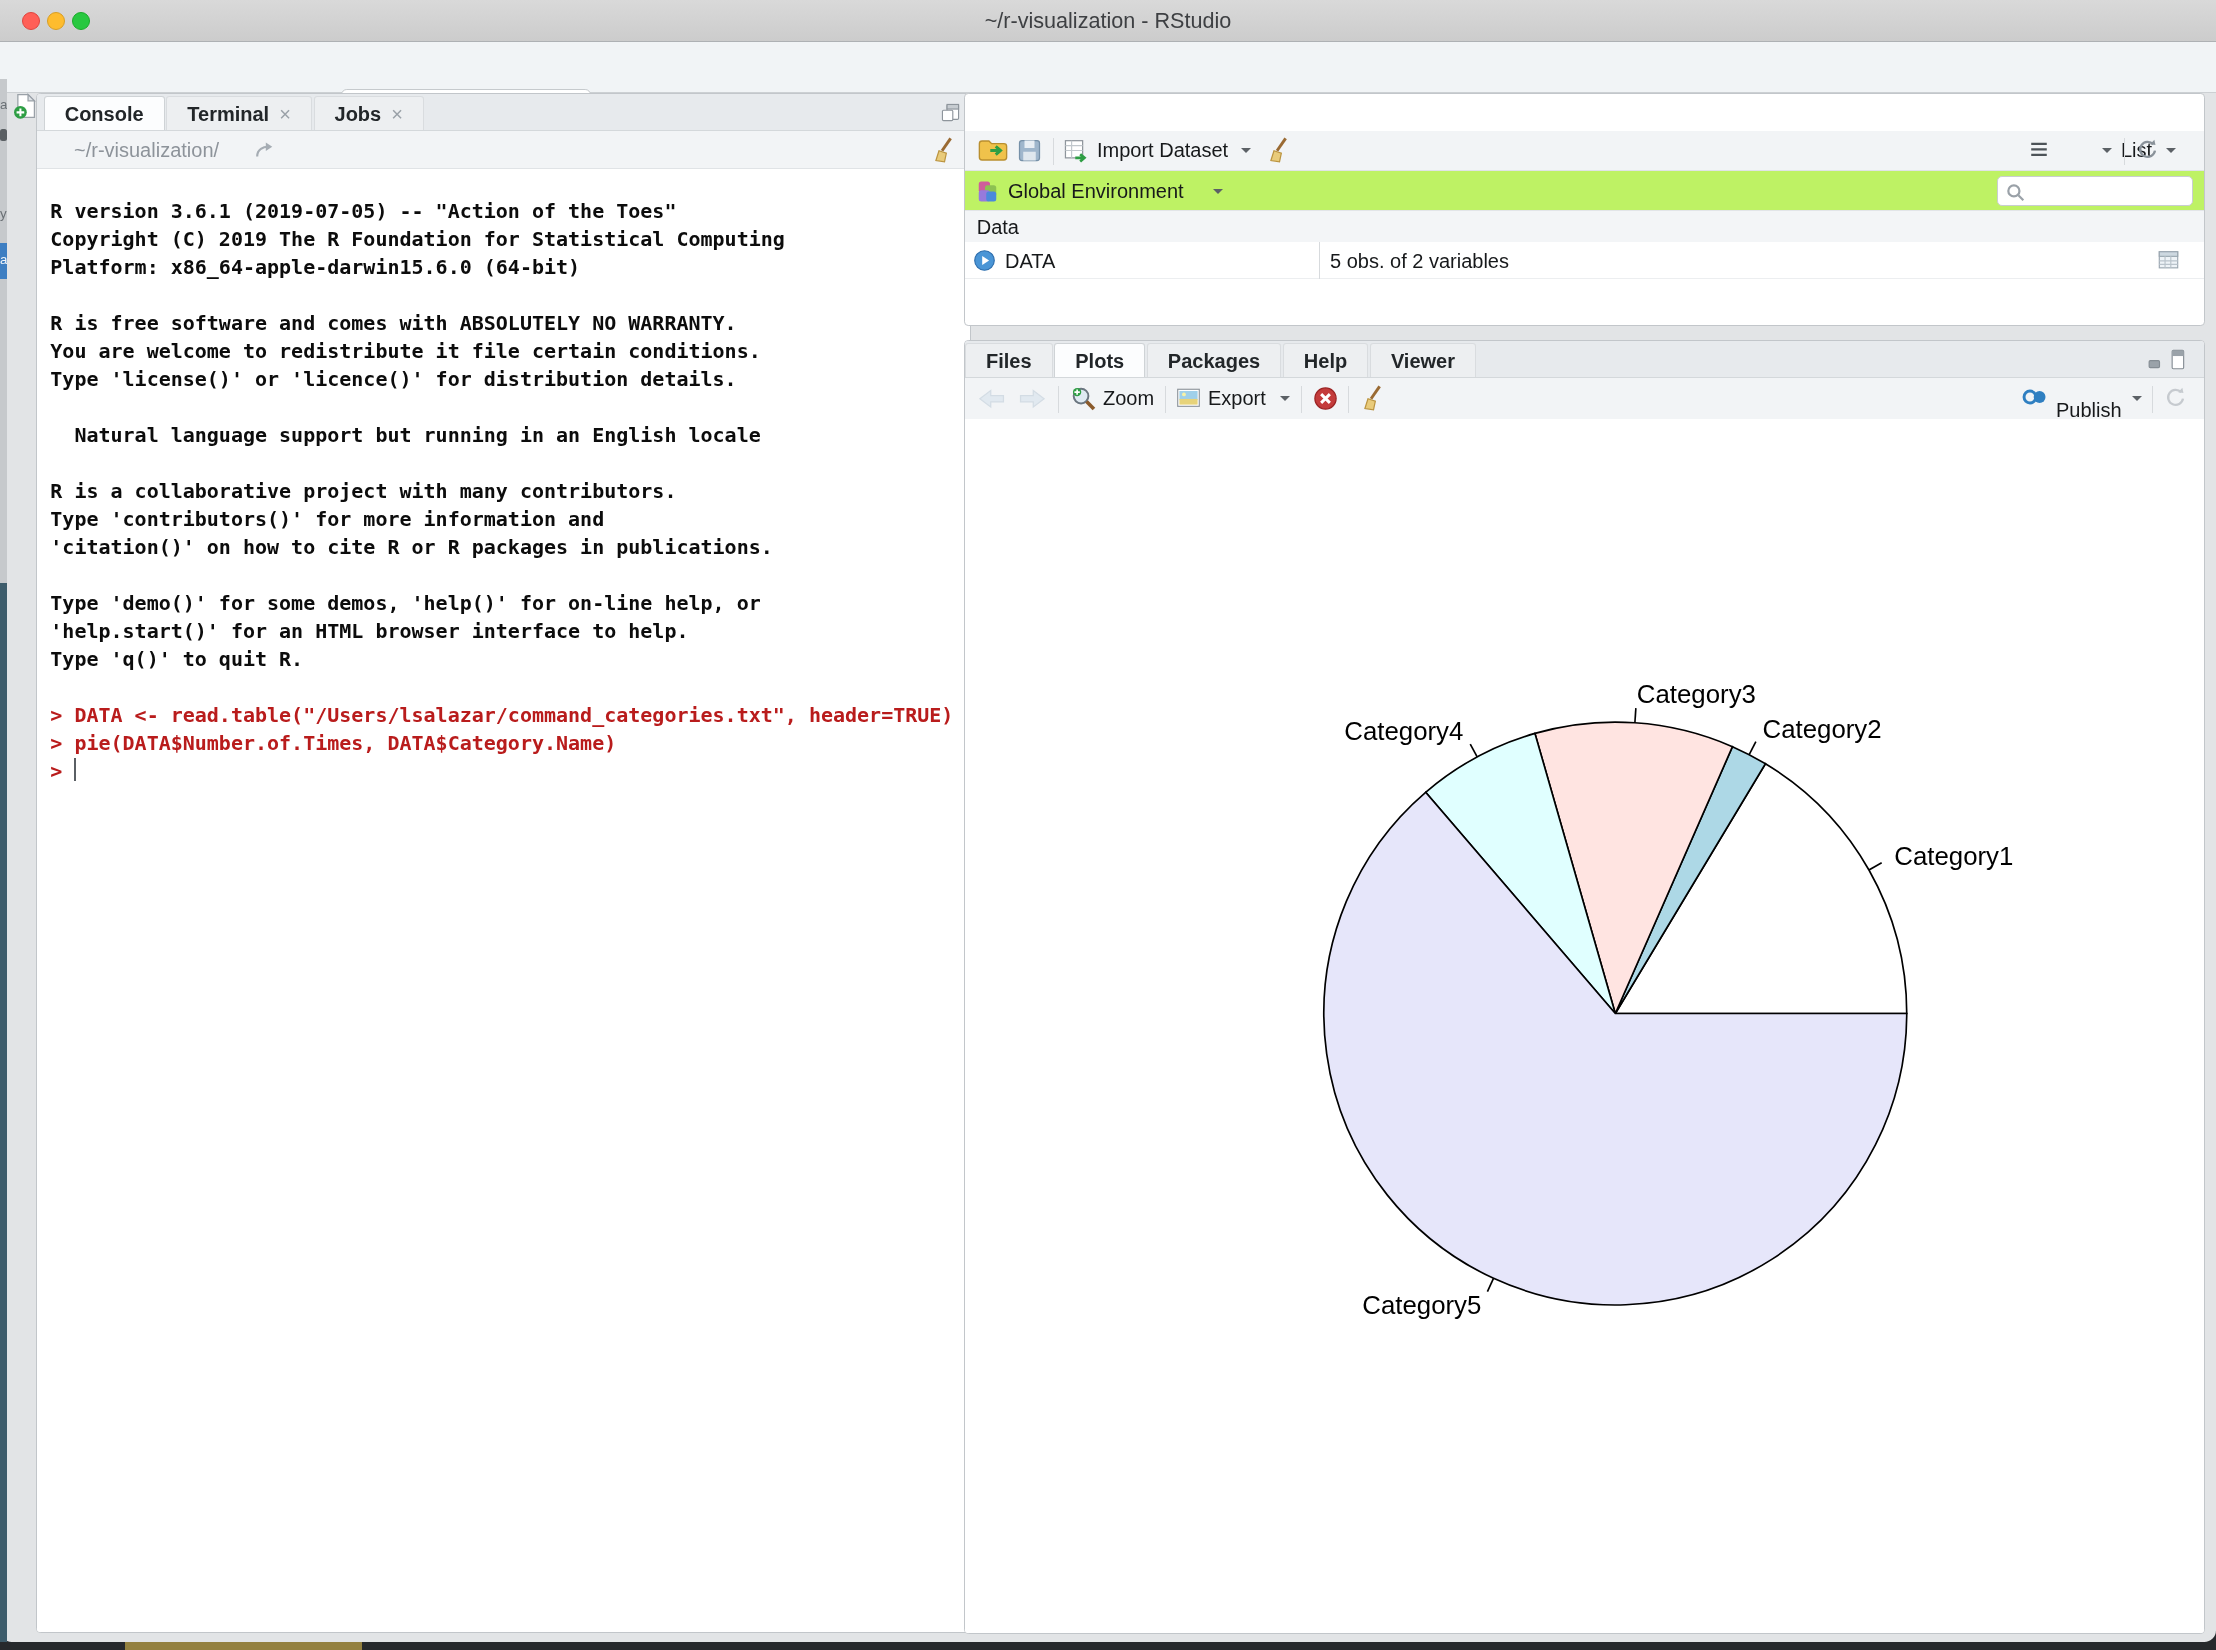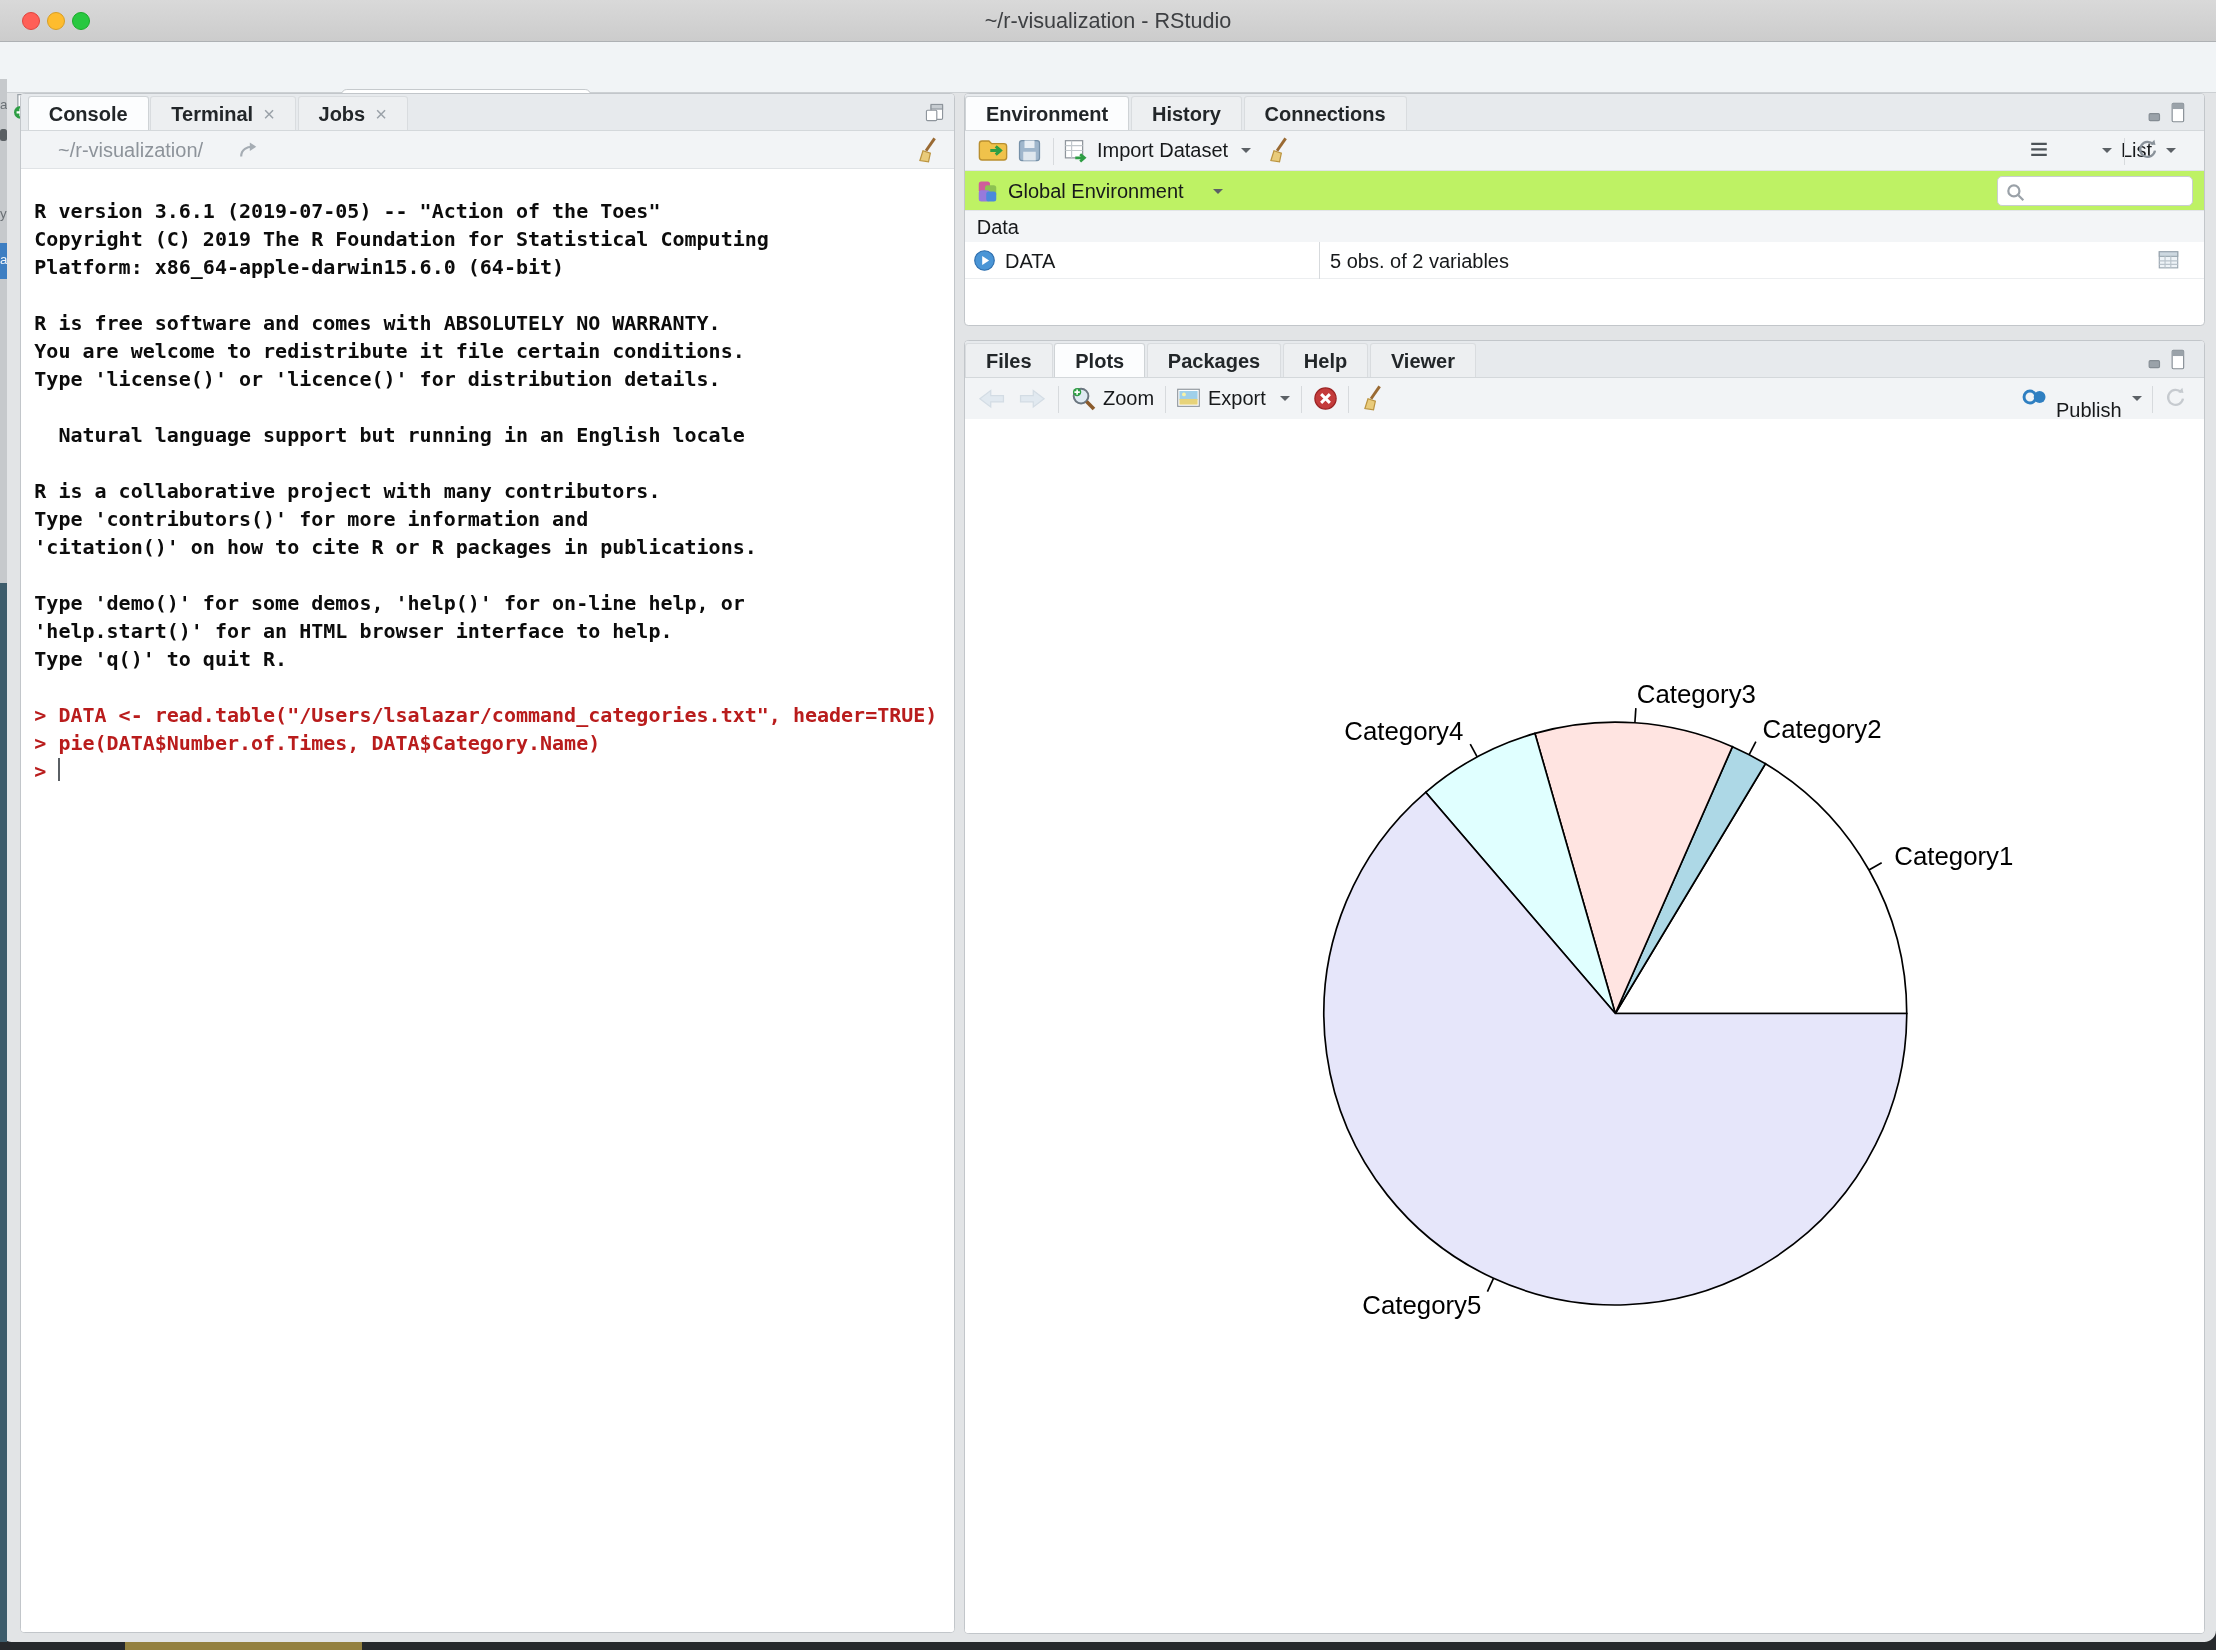--- a/index.html
+++ b/index.html
@@ -148,21 +148,21 @@
     <span class="ti" style="left:2018px;top:52px">
       <svg width="25" height="25" viewBox="0 0 20 20">
           <rect x="2" y="2" width="16" height="16" rx="3" fill="#cfe7f7" stroke="#6fa7cc"></rect>
           <text x="10" y="15" text-anchor="middle" font-size="12" fill="#3a7bb0">R</text>
         </svg>
     </span>
     <span class="tool-label" style="left:2050px">r-visualization</span>
     <span class="caret abs" style="left:2183px;top:63px"></span>
   </div>
 
-  <div class="pane" style="left:20px;top:93px;width:935px;height:1540px">
+  <div class="pane" style="left:36px;top:93px;width:935px;height:1540px">
     <div class="tabstrip" style="padding-left:6.7px">
       <div class="tab active"><span>Console</span></div>
       <div class="tab"><span>Terminal</span><span class="tabx">×</span></div>
       <div class="tab"><span>Jobs</span><span class="tabx">×</span></div>
       <span class="pane-ctl">
         <svg width="23" height="23" viewBox="0 0 20 20">
             <rect x="7" y="3" width="10" height="13" rx="1" fill="#fff" stroke="#8e959c"></rect>
             <rect x="7" y="3" width="10" height="4" fill="#c7ccd1" stroke="#8e959c"></rect>
             <rect x="3" y="8" width="9" height="9" rx="1" fill="#fff" stroke="#8e959c"></rect>
           </svg>
@@ -202,32 +202,20 @@
         <div class="cline output">'help.start()' for an HTML browser interface to help.</div>
         <div class="cline output">Type 'q()' to quit R.</div>
         <div class="cline output"></div>
         <div class="cline input">&gt; DATA &lt;- read.table("/Users/lsalazar/command_categories.txt", header=TRUE)</div>
         <div class="cline input">&gt; pie(DATA$Number.of.Times, DATA$Category.Name)</div>
         <div class="cline prompt">&gt; <span class="caret-bar"></span></div>
       </div>
   </div>
 
   <div class="pane" style="left:964px;top:93px;width:1241px;height:233px">
-    <div class="tabstrip">
-      <div class="tab active"><span>Environment</span></div>
-      <div class="tab"><span>History</span></div>
-      <div class="tab"><span>Connections</span></div>
-      <span class="pane-ctl">
-        <svg width="50" height="23" viewBox="0 0 42 20">
-            <rect x="2" y="11" width="9" height="6" rx="1" fill="#9aa2a9" stroke="#848c93"></rect>
-            <rect x="22" y="2" width="10" height="16" rx="1" fill="#fff" stroke="#848c93"></rect>
-            <rect x="22" y="2" width="10" height="5" fill="#9aa2a9"></rect>
-          </svg>
-      </span>
-    </div>
     <div class="subbar" style="top:37px;height:40px">
       <span style="position:absolute;left:13.3px;top:6.7px">
         <svg width="30" height="25" viewBox="0 0 22 18">
             <path d="M1 4a2 2 0 0 1 2-2h5l2 2h9a2 2 0 0 1 2 2v8a2 2 0 0 1-2 2H3a2 2 0 0 1-2-2z" fill="#f0c24b" stroke="#b98f2f"></path>
             <path d="M9 9h7m-3-3l3.5 3L13 12" stroke="#2e9e44" stroke-width="2.2" fill="none"></path>
           </svg>
       </span>
       <span style="position:absolute;left:52px;top:6.7px">
         <svg width="25" height="25" viewBox="0 0 20 20">
             <rect x="2" y="2" width="16" height="16" rx="2" fill="#9fb6cc" stroke="#7690a8"></rect>

